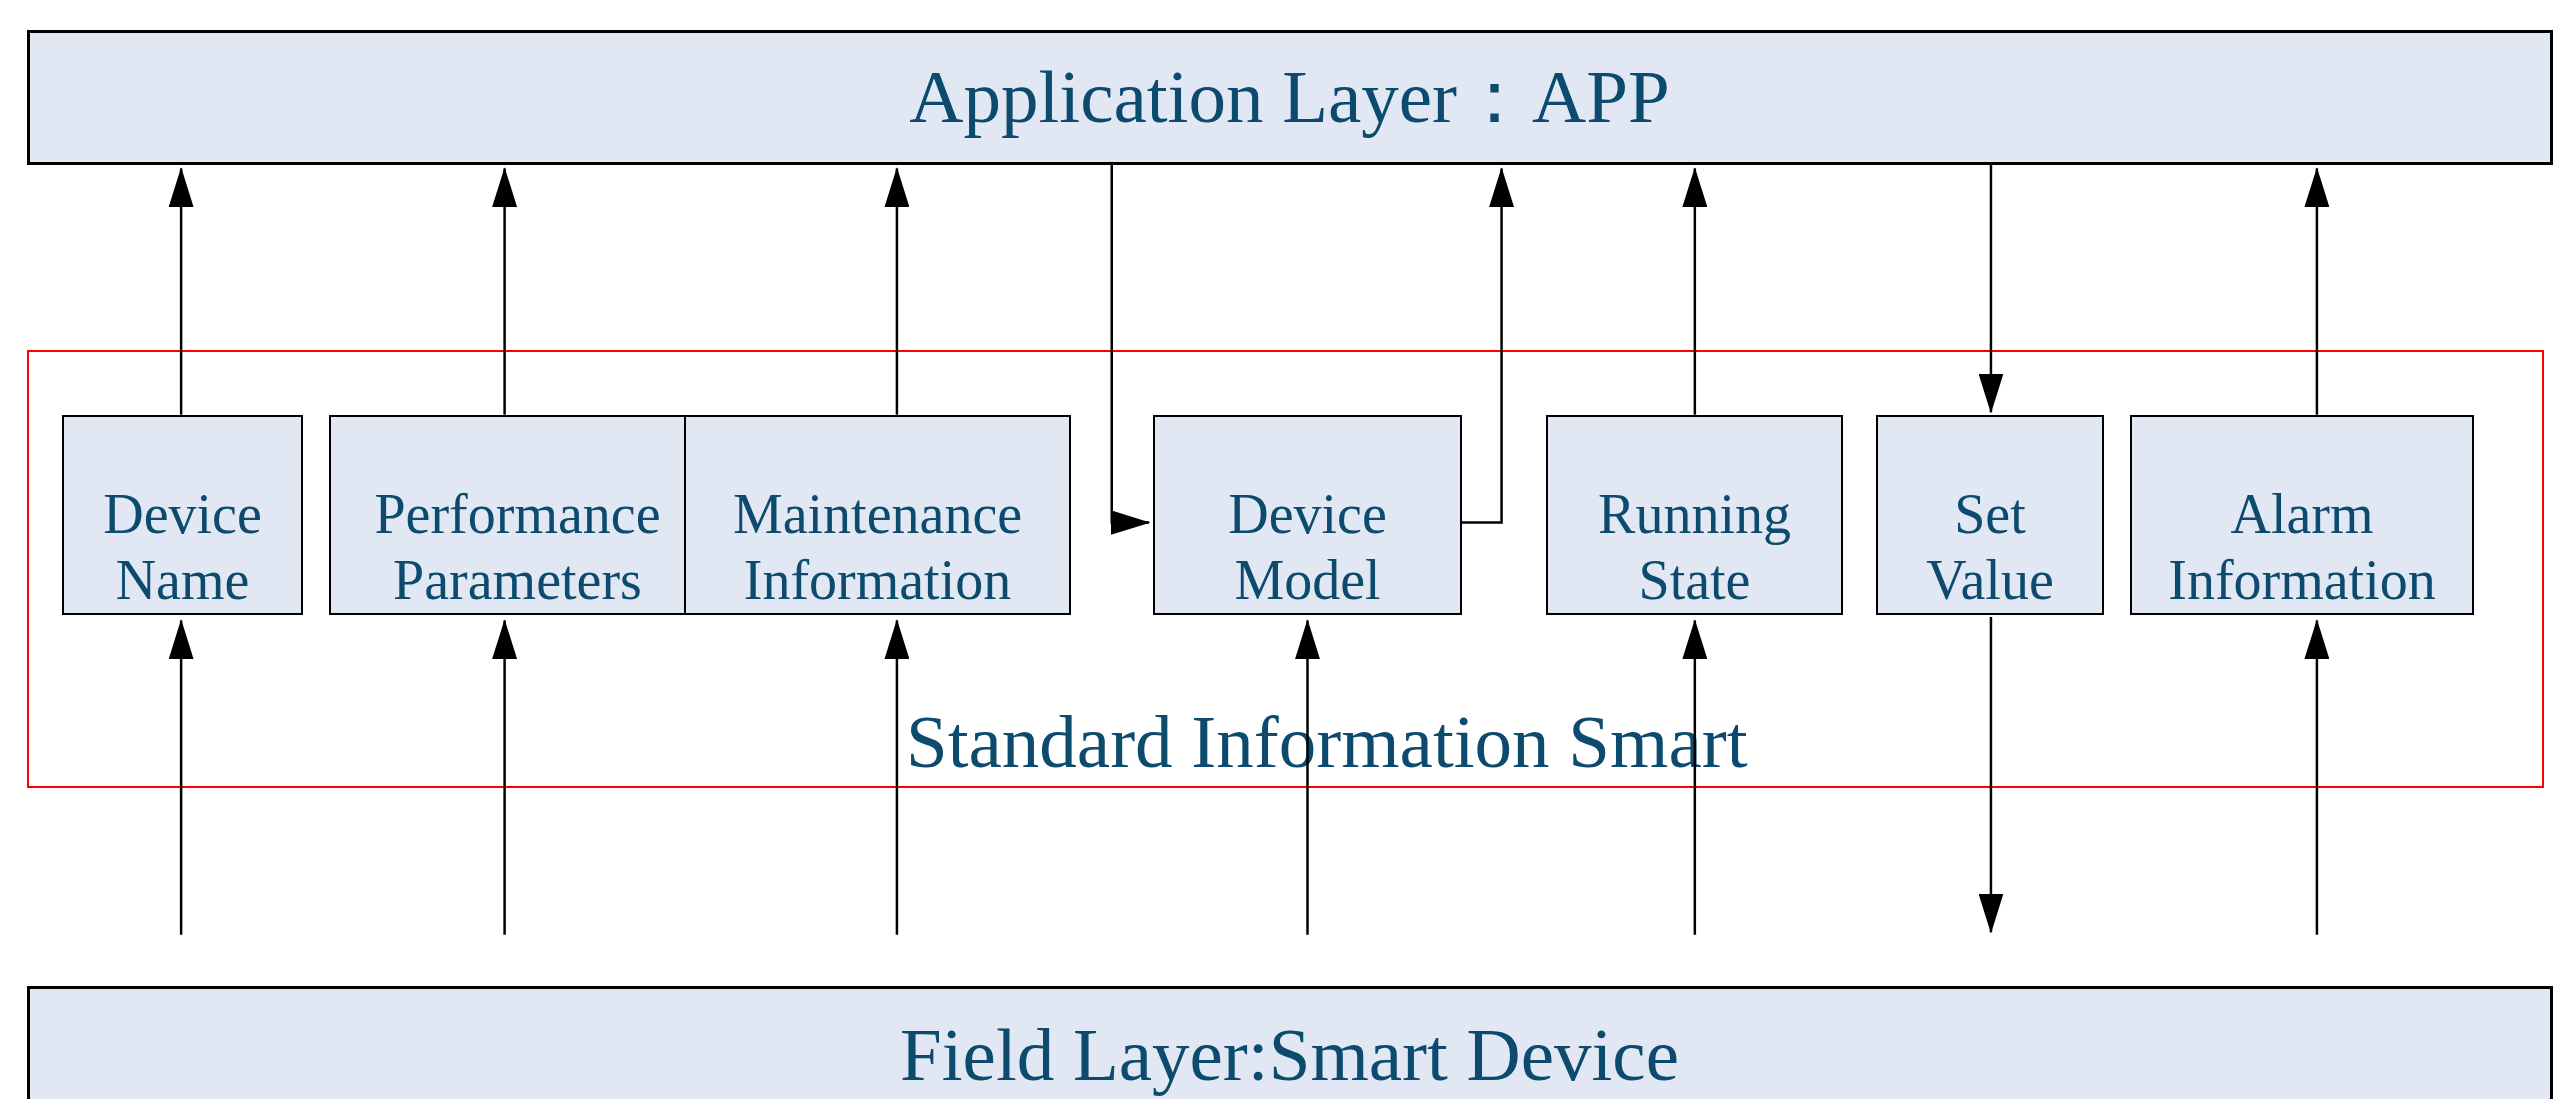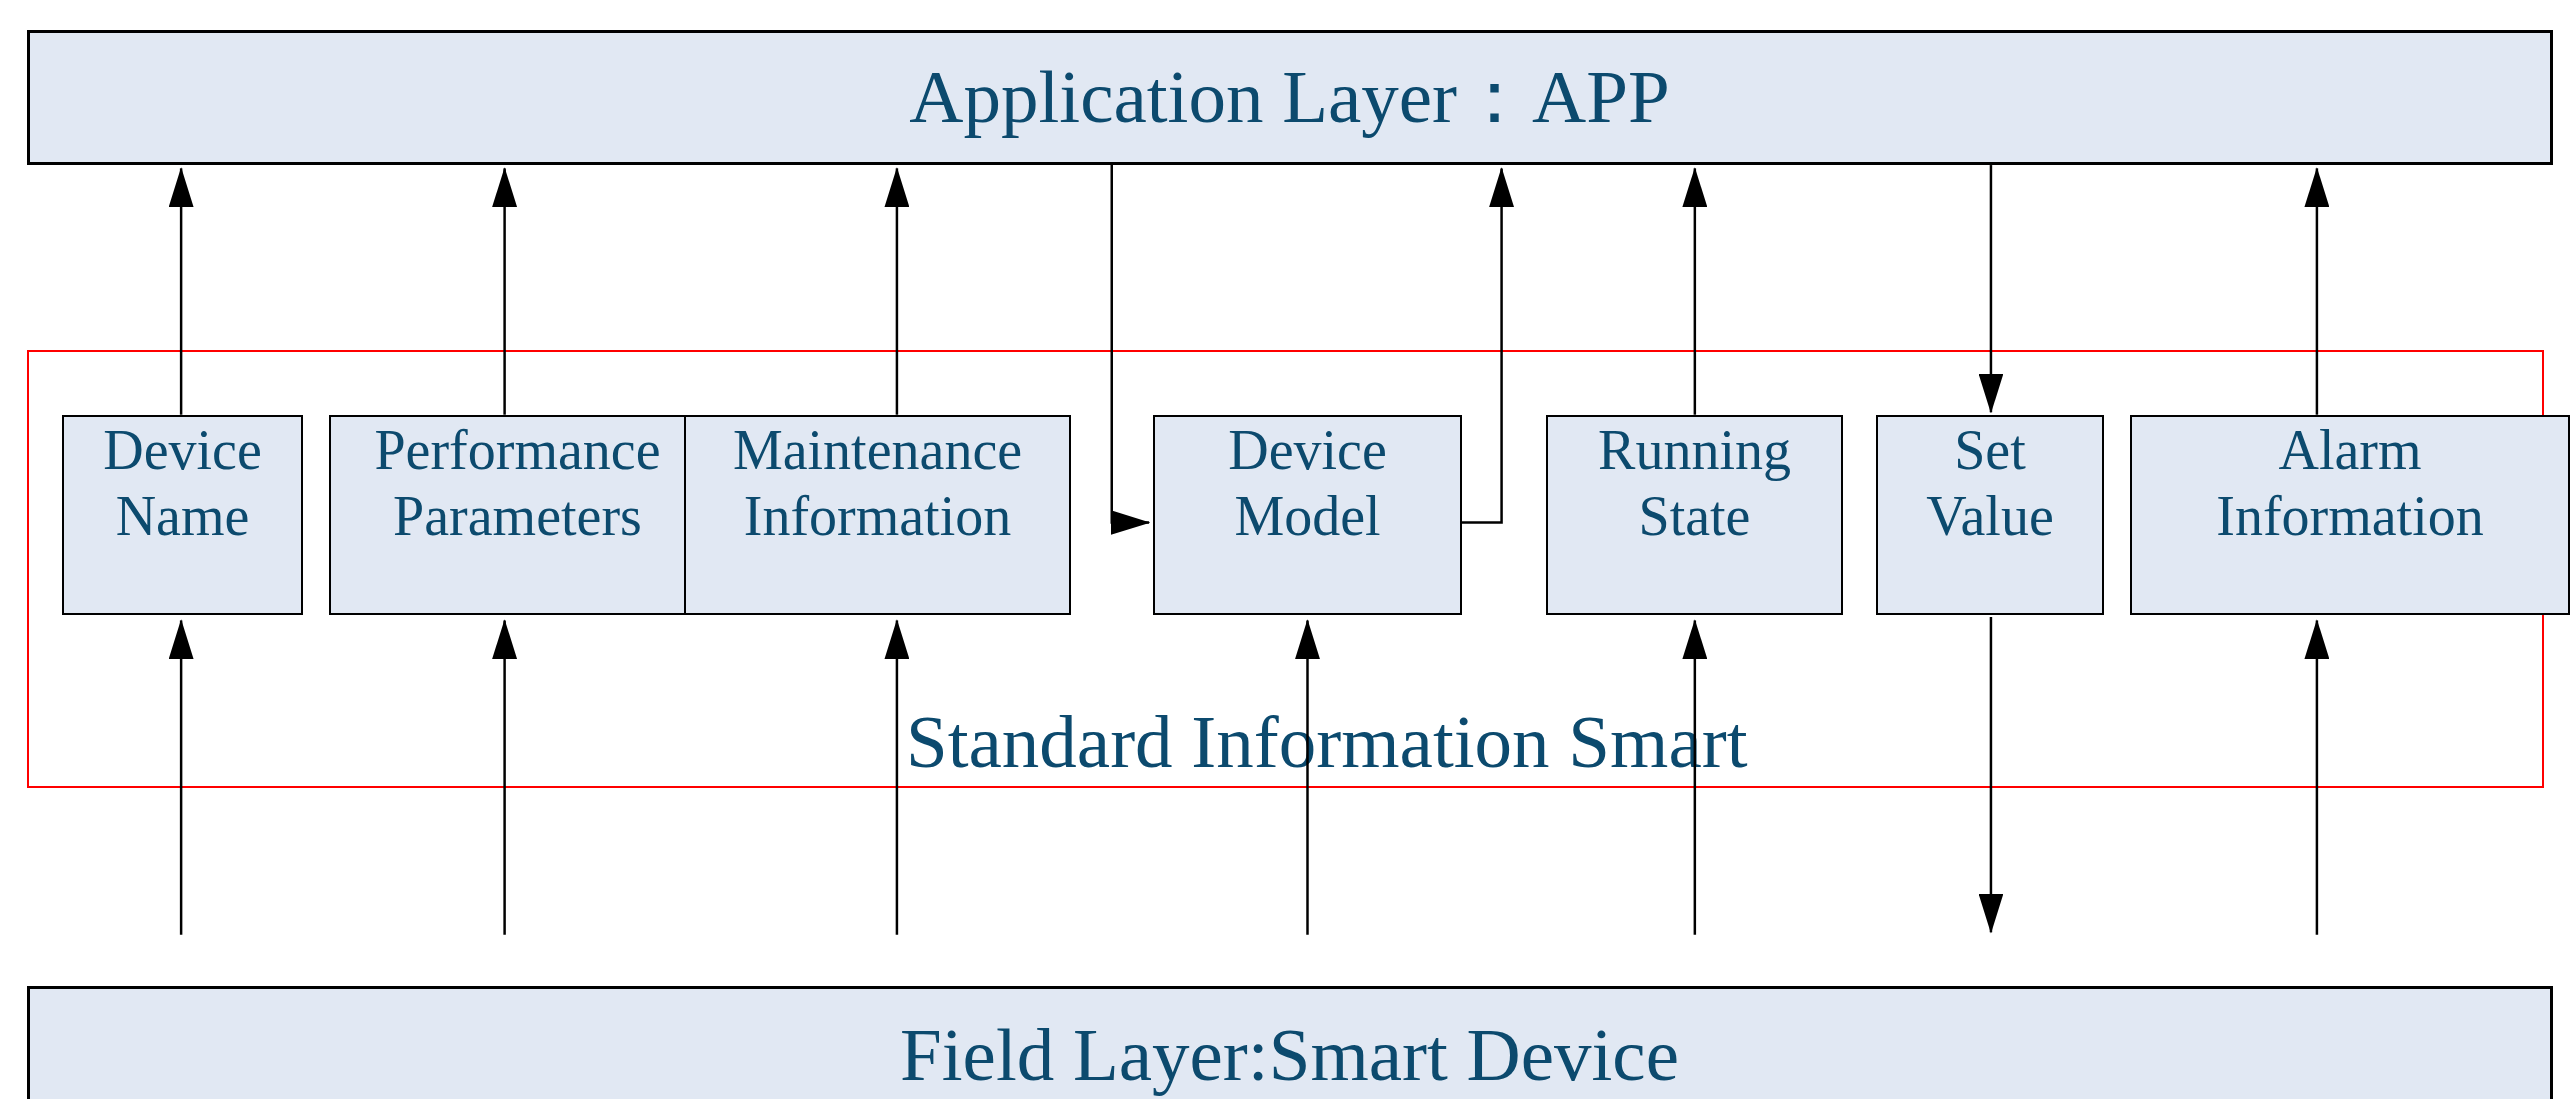--- a/index.html
+++ b/index.html
@@ -46,34 +46,34 @@
     white-space: nowrap;
   }
   .node {
     position: absolute;
     box-sizing: border-box;
     top: 415px;
     height: 200px;
     background: var(--node-fill, #e1e8f3);
     border: 2.5px solid var(--border-color, #000);
     display: flex;
-    align-items: flex-start;
+    align-items: flex-end;
     justify-content: center;
     text-align: center;
     font-size: 56px;
     line-height: 1.18;
     white-space: pre-line;
   }
   #node-device-name             { left: 62px;   width: 241px; }
   #node-performance-parameters  { left: 329px;  width: 377px; }
   #node-maintenance-information { left: 684px;  width: 387px; }
   #node-device-model            { left: 1153px; width: 309px; }
   #node-running-state           { left: 1546px; width: 297px; }
   #node-set-value               { left: 1876px; width: 228px; }
-  #node-alarm-information       { left: 2130px; width: 440px; }
+  #node-alarm-information       { left: 2130px; width: 344px; }
 
   svg.arrows {
     position: absolute;
     left: 0; top: 0;
     width: 2576px;
     height: 1099px;
     pointer-events: none;
   }
   svg.arrows line, svg.arrows polyline {
     stroke: var(--arrow-color, #000);

